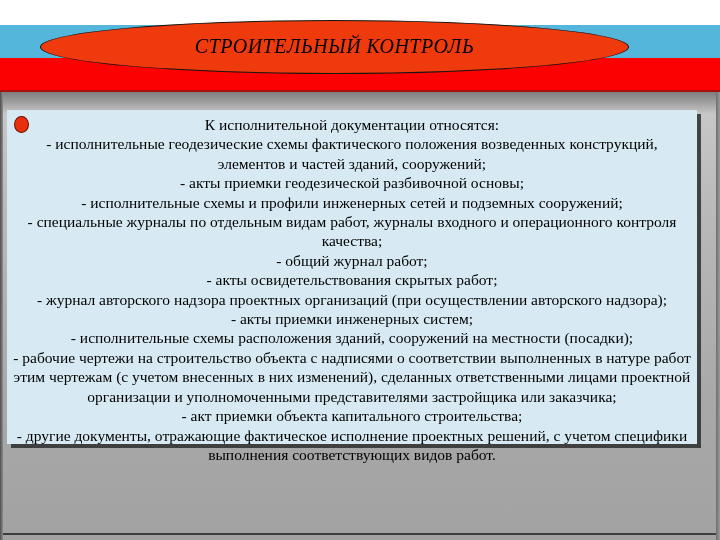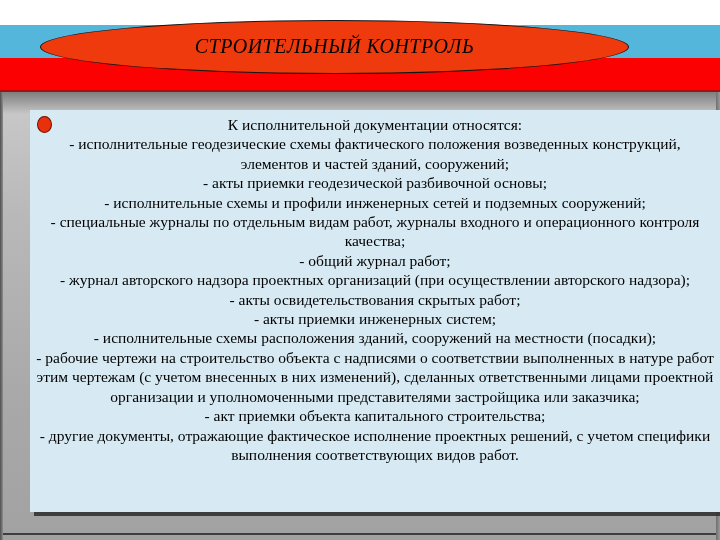--- a/index.html
+++ b/index.html
@@ -45,21 +45,21 @@
     position: absolute; left: 675px; top: 1px; width: 44px; height: 44px;
     background: var(--ellipse-fill, #EE3A0C);
     border: 1px solid #151515;
     border-radius: 50%;
     display: flex; align-items: center; justify-content: center;
     z-index: 4;
     font-size: 16px; color: #000000;
   }
 
   .content-box {
-    position: absolute; left: 30px; top: 110px; width: 690px; height: 402px;
+    position: absolute; left: 7px; top: 110px; width: 690px; height: 334px;
     background: var(--content-bg, #D7EAF3);
     box-shadow: 4px 4px 0 rgba(45,45,45,0.85);
     z-index: 2;
     text-decoration: underline;
   }
   .bullet {
     position: absolute; left: 7px; top: 6px; width: 13px; height: 15px;
     background: var(--bullet-red, #E8300C);
     border: 1px solid #701000;
     border-radius: 50%;
@@ -93,22 +93,22 @@
 
   <div class="content-box">
     <span class="bullet"></span>
     <div class="text-area">
       <div class="line heading">К исполнительной документации относятся:</div>
       <div class="line">- исполнительные геодезические схемы фактического положения возведенных конструкций, элементов и частей зданий, сооружений;</div>
       <div class="line">- акты приемки геодезической разбивочной основы;</div>
       <div class="line">- исполнительные схемы и профили инженерных сетей и подземных сооружений;</div>
       <div class="line">- специальные журналы по отдельным видам работ, журналы входного и операционного контроля качества;</div>
       <div class="line">- общий журнал работ;</div>
+      <div class="line">- акты освидетельствования скрытых работ;</div>
       <div class="line">- журнал авторского надзора проектных организаций (при осуществлении авторского надзора);</div>
-      <div class="line">- акты освидетельствования скрытых работ;</div>
       <div class="line">- акты приемки инженерных систем;</div>
       <div class="line">- исполнительные схемы расположения зданий, сооружений на местности (посадки);</div>
       <div class="line">- рабочие чертежи на строительство объекта с надписями о соответствии выполненных в натуре работ этим чертежам (с учетом внесенных в них изменений), сделанных ответственными лицами проектной организации и уполномоченными представителями застройщика или заказчика;</div>
       <div class="line">- акт приемки объекта капитального строительства;</div>
       <div class="line">- другие документы, отражающие фактическое исполнение проектных решений, с учетом специфики выполнения соответствующих видов работ.</div>
     </div>
   </div>
 
 </div>
 

